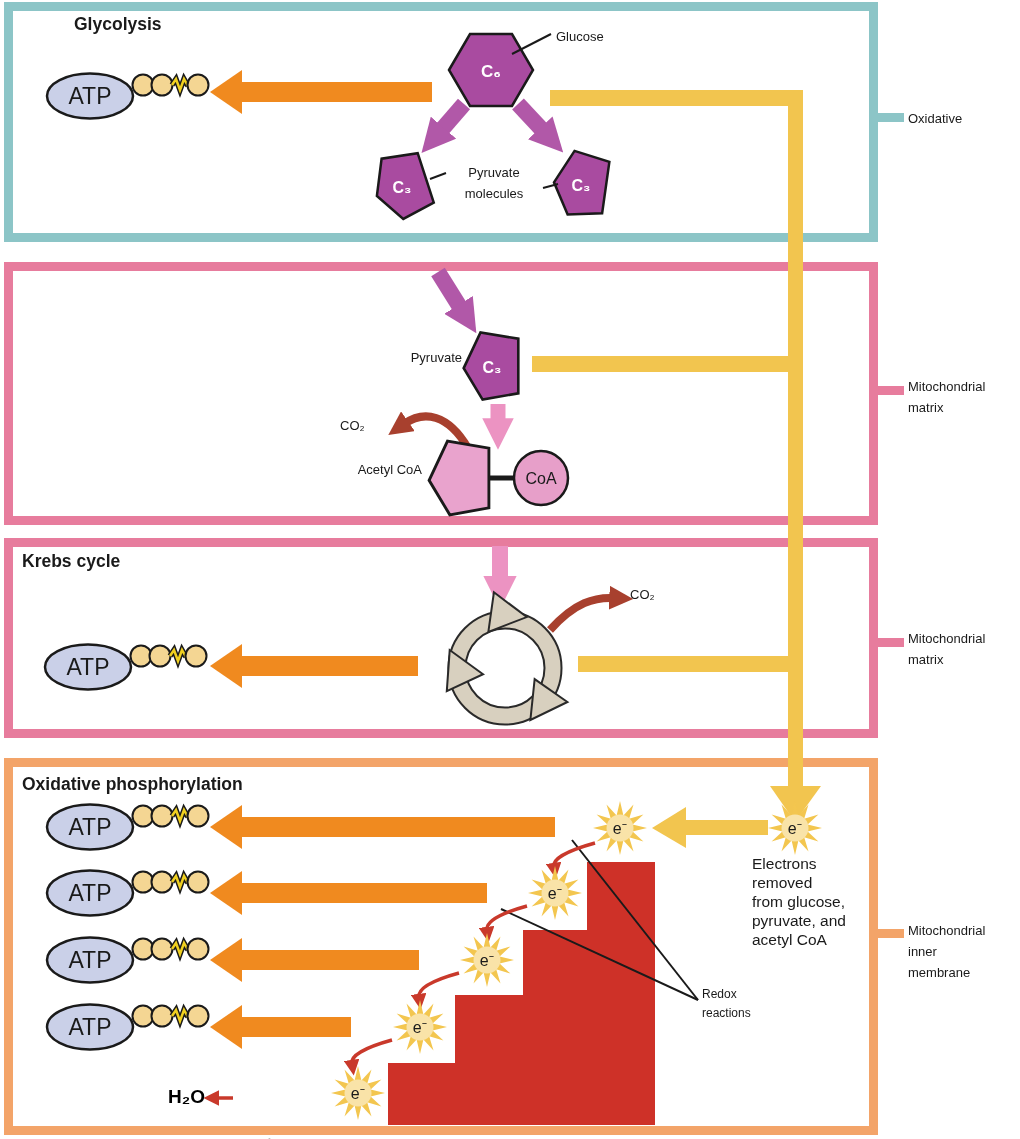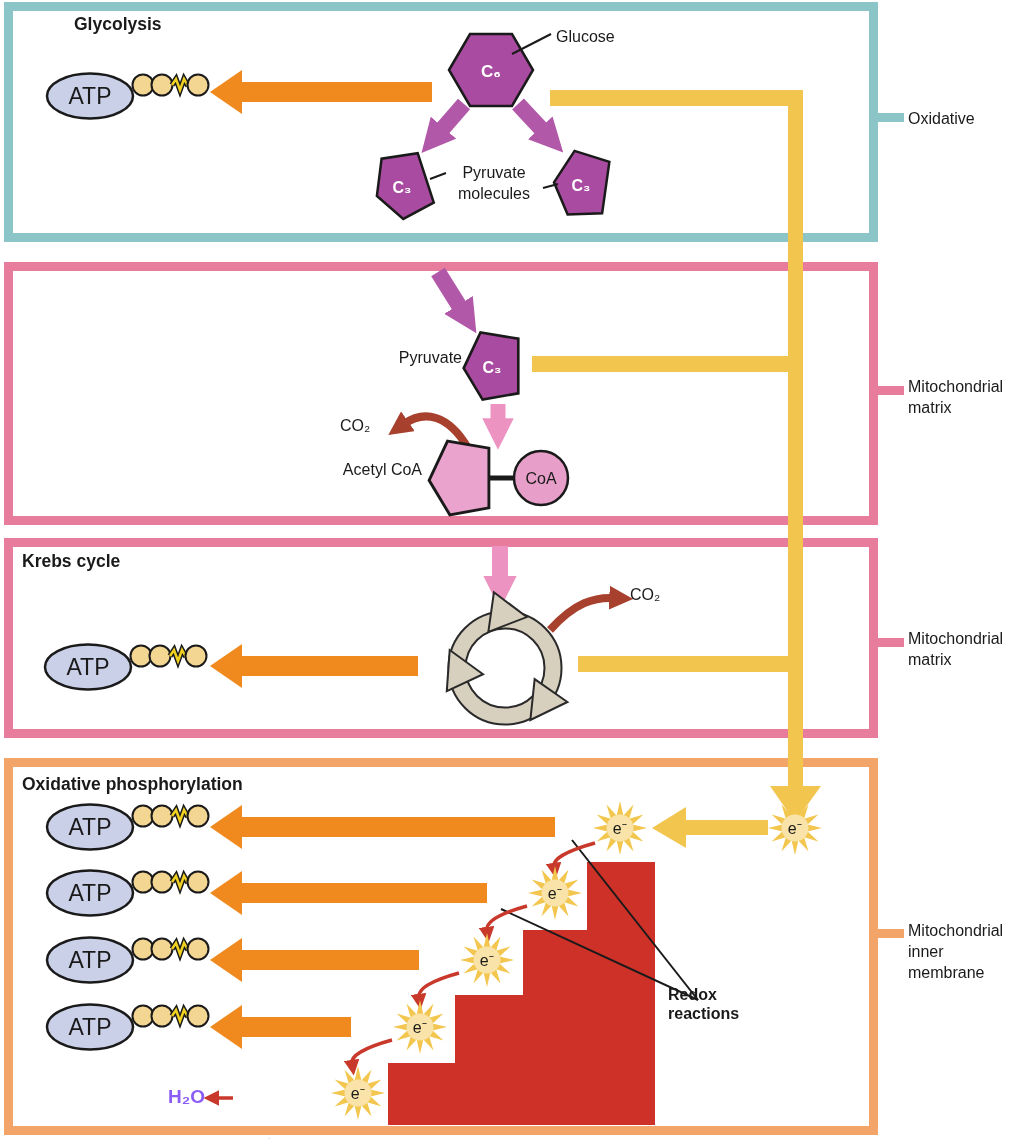--- a/index.html
+++ b/index.html
@@ -7,26 +7,26 @@
           font-family:"Liberation Sans",sans-serif;}
   .panel{position:absolute;box-sizing:border-box;background:#fff;}
   .p1{left:4px;top:2px;width:874px;height:240px;border:9px solid #8CC5C7;}
   .p2{left:4px;top:262px;width:874px;height:263px;border:9px solid #E77C9D;}
   .p3{left:4px;top:538px;width:874px;height:200px;border:9px solid #E77C9D;}
   .p4{left:4px;top:758px;width:874px;height:377px;border:9px solid #F3A469;}
   .svglayer{position:absolute;left:0;top:0;z-index:5;}
   .lbl{position:absolute;z-index:10;color:#1a1a1a;line-height:21px;}
   .pre{white-space:pre-line;}
   .h{font-weight:bold;font-size:17.5px;}
-  .s{font-size:16px;}
+  .s{font-size:13px;}
   .tick{position:absolute;z-index:4;height:9px;}
   .tick.teal{background:#8CC5C7;}
   .tick.pink{background:#E77C9D;}
   .tick.orange{background:#F3A469;}
-  .red{color:#8b5cf6;font-size:19px;font-weight:bold;}
+  .red{color:#000000;font-size:19px;font-weight:bold;}
 </style>
 </head>
 <body>
 
 <div class="canvas">
 
   <div class="panel p1"></div>
   <div class="panel p2"></div>
   <div class="panel p3"></div>
   <div class="panel p4"></div>
@@ -171,19 +171,24 @@
 membrane</div>
 
   <div class="lbl s" style="left:556px;top:26px;">Glucose</div>
   <div class="lbl s pre" style="left:440px;top:162px;width:108px;text-align:center;">Pyruvate
 molecules</div>
   <div class="lbl s" style="left:378px;top:347px;width:84px;text-align:right;">Pyruvate</div>
   <div class="lbl s" style="left:340px;top:415px;">CO₂</div>
   <div class="lbl s" style="left:322px;top:459px;width:100px;text-align:right;">Acetyl CoA</div>
   <div class="lbl s" style="left:630px;top:584px;">CO₂</div>
 
-  <div class="lbl s pre" style="left:668px;top:985px;line-height:19px;font-size:16px;font-weight:bold;">Redox
+  <div class="lbl s pre" style="left:752px;top:854px;line-height:19px;font-size:15.5px;">Electrons
+removed
+from glucose,
+pyruvate, and
+acetyl CoA</div>
+  <div class="lbl s pre" style="left:702px;top:985px;line-height:19px;font-size:12px;">Redox
 reactions</div>
 
   <div class="lbl red" style="left:168px;top:1086px;">H₂O</div>
   <div class="lbl red" style="left:242px;top:1136px;">2H⁺ + O₂ +</div>
 
 </div>
 
 </body></html>

